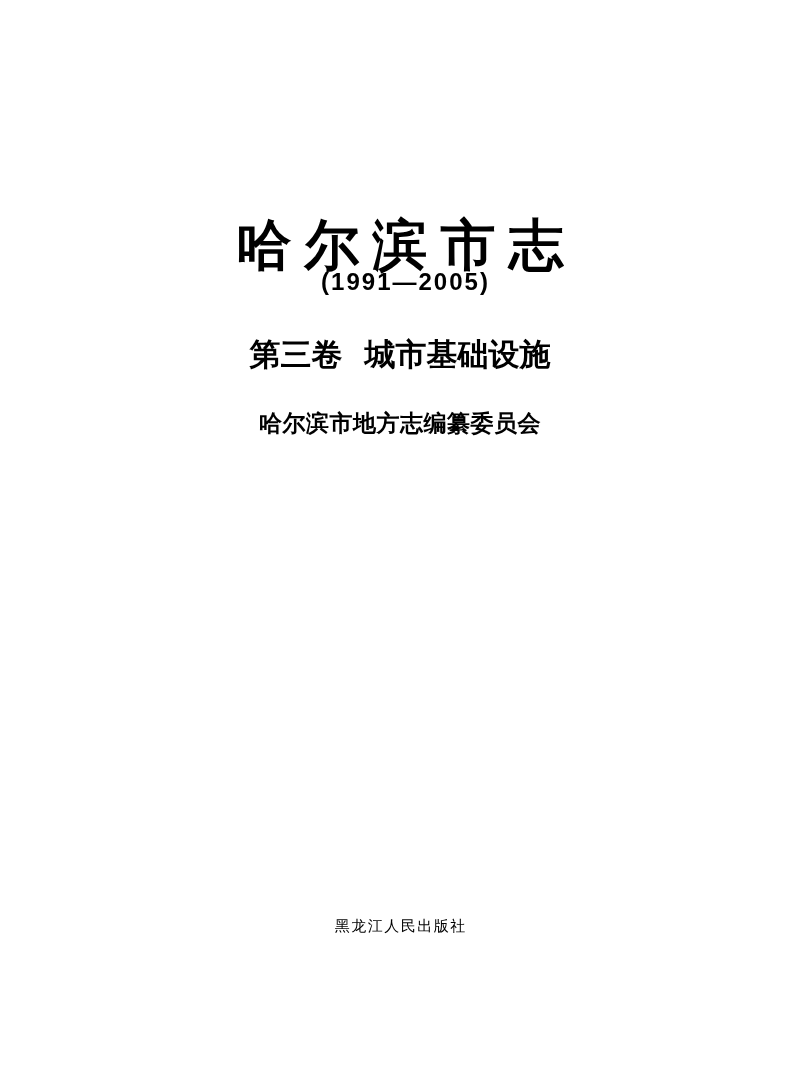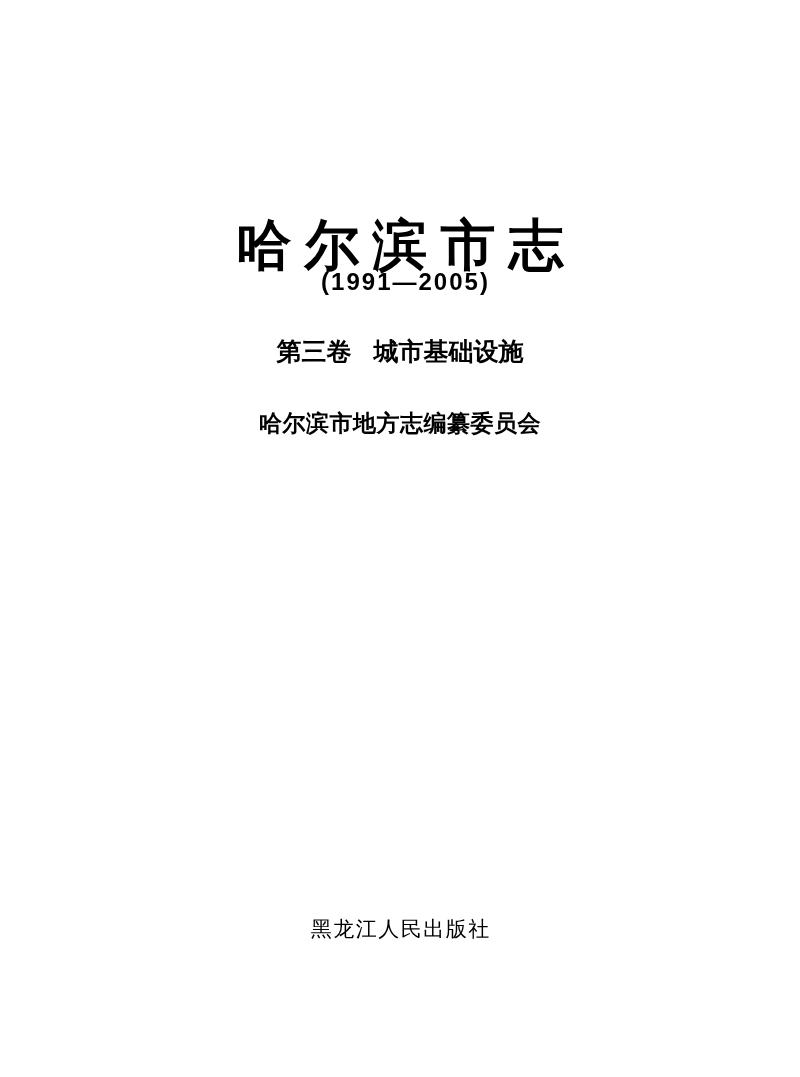--- a/index.html
+++ b/index.html
@@ -35,38 +35,38 @@
     top: 270px;
     font-size: 24px;
     font-weight: bold;
     letter-spacing: 2px;
     text-indent: 2px;
     font-family: "Liberation Sans", "DejaVu Sans", sans-serif;
     padding-left: 9px;
   }
   .volume-line {
     top: 339px;
-    font-size: 25px;
+    font-size: 31px;
     font-weight: bold;
     font-family: "Liberation Serif", "DejaVu Serif", serif;
   }
   .vol-gap {
     display: inline-block;
     width: 22px;
   }
   .committee {
     top: 412px;
     font-size: 23px;
     font-weight: bold;
     letter-spacing: 0.5px;
     font-family: "Liberation Serif", "DejaVu Serif", serif;
   }
   .publisher {
     top: 919px;
-    font-size: 21px;
+    font-size: 15px;
     font-weight: normal;
     letter-spacing: 1.5px;
     text-indent: 1.5px;
     font-family: "Liberation Serif", "DejaVu Serif", serif;
   }
 </style>
 </head>
 <body>
 
 <div>

